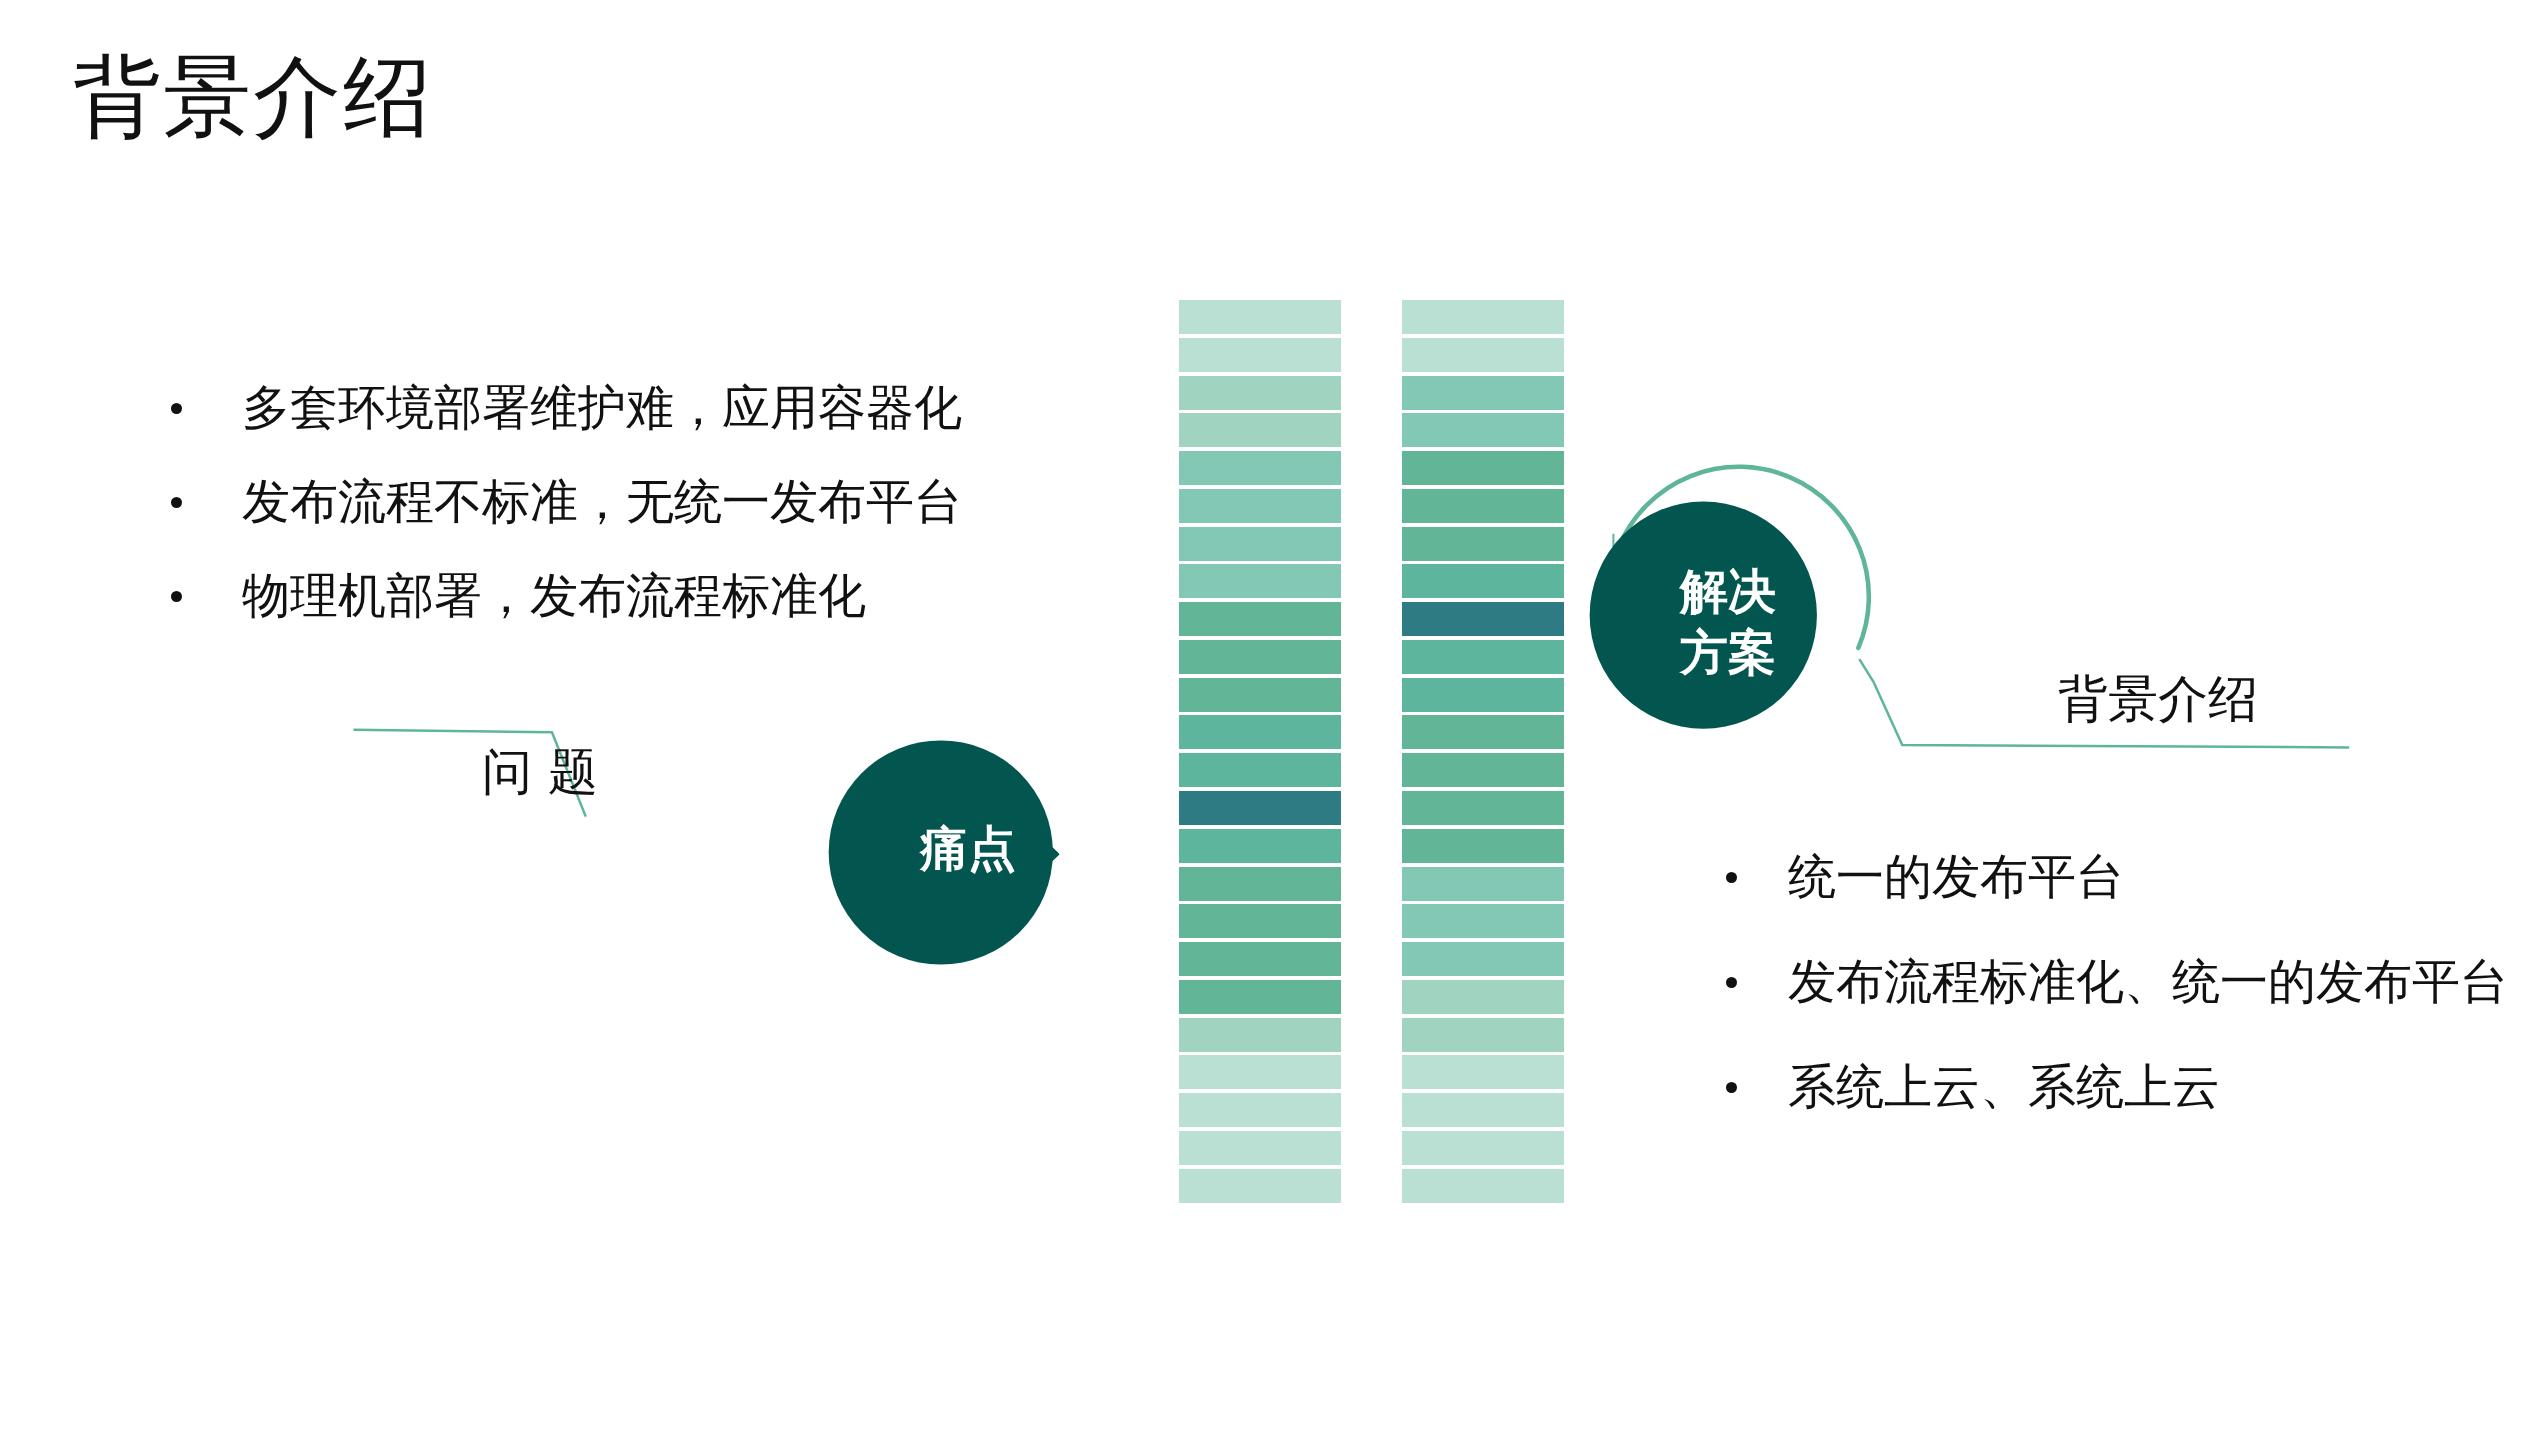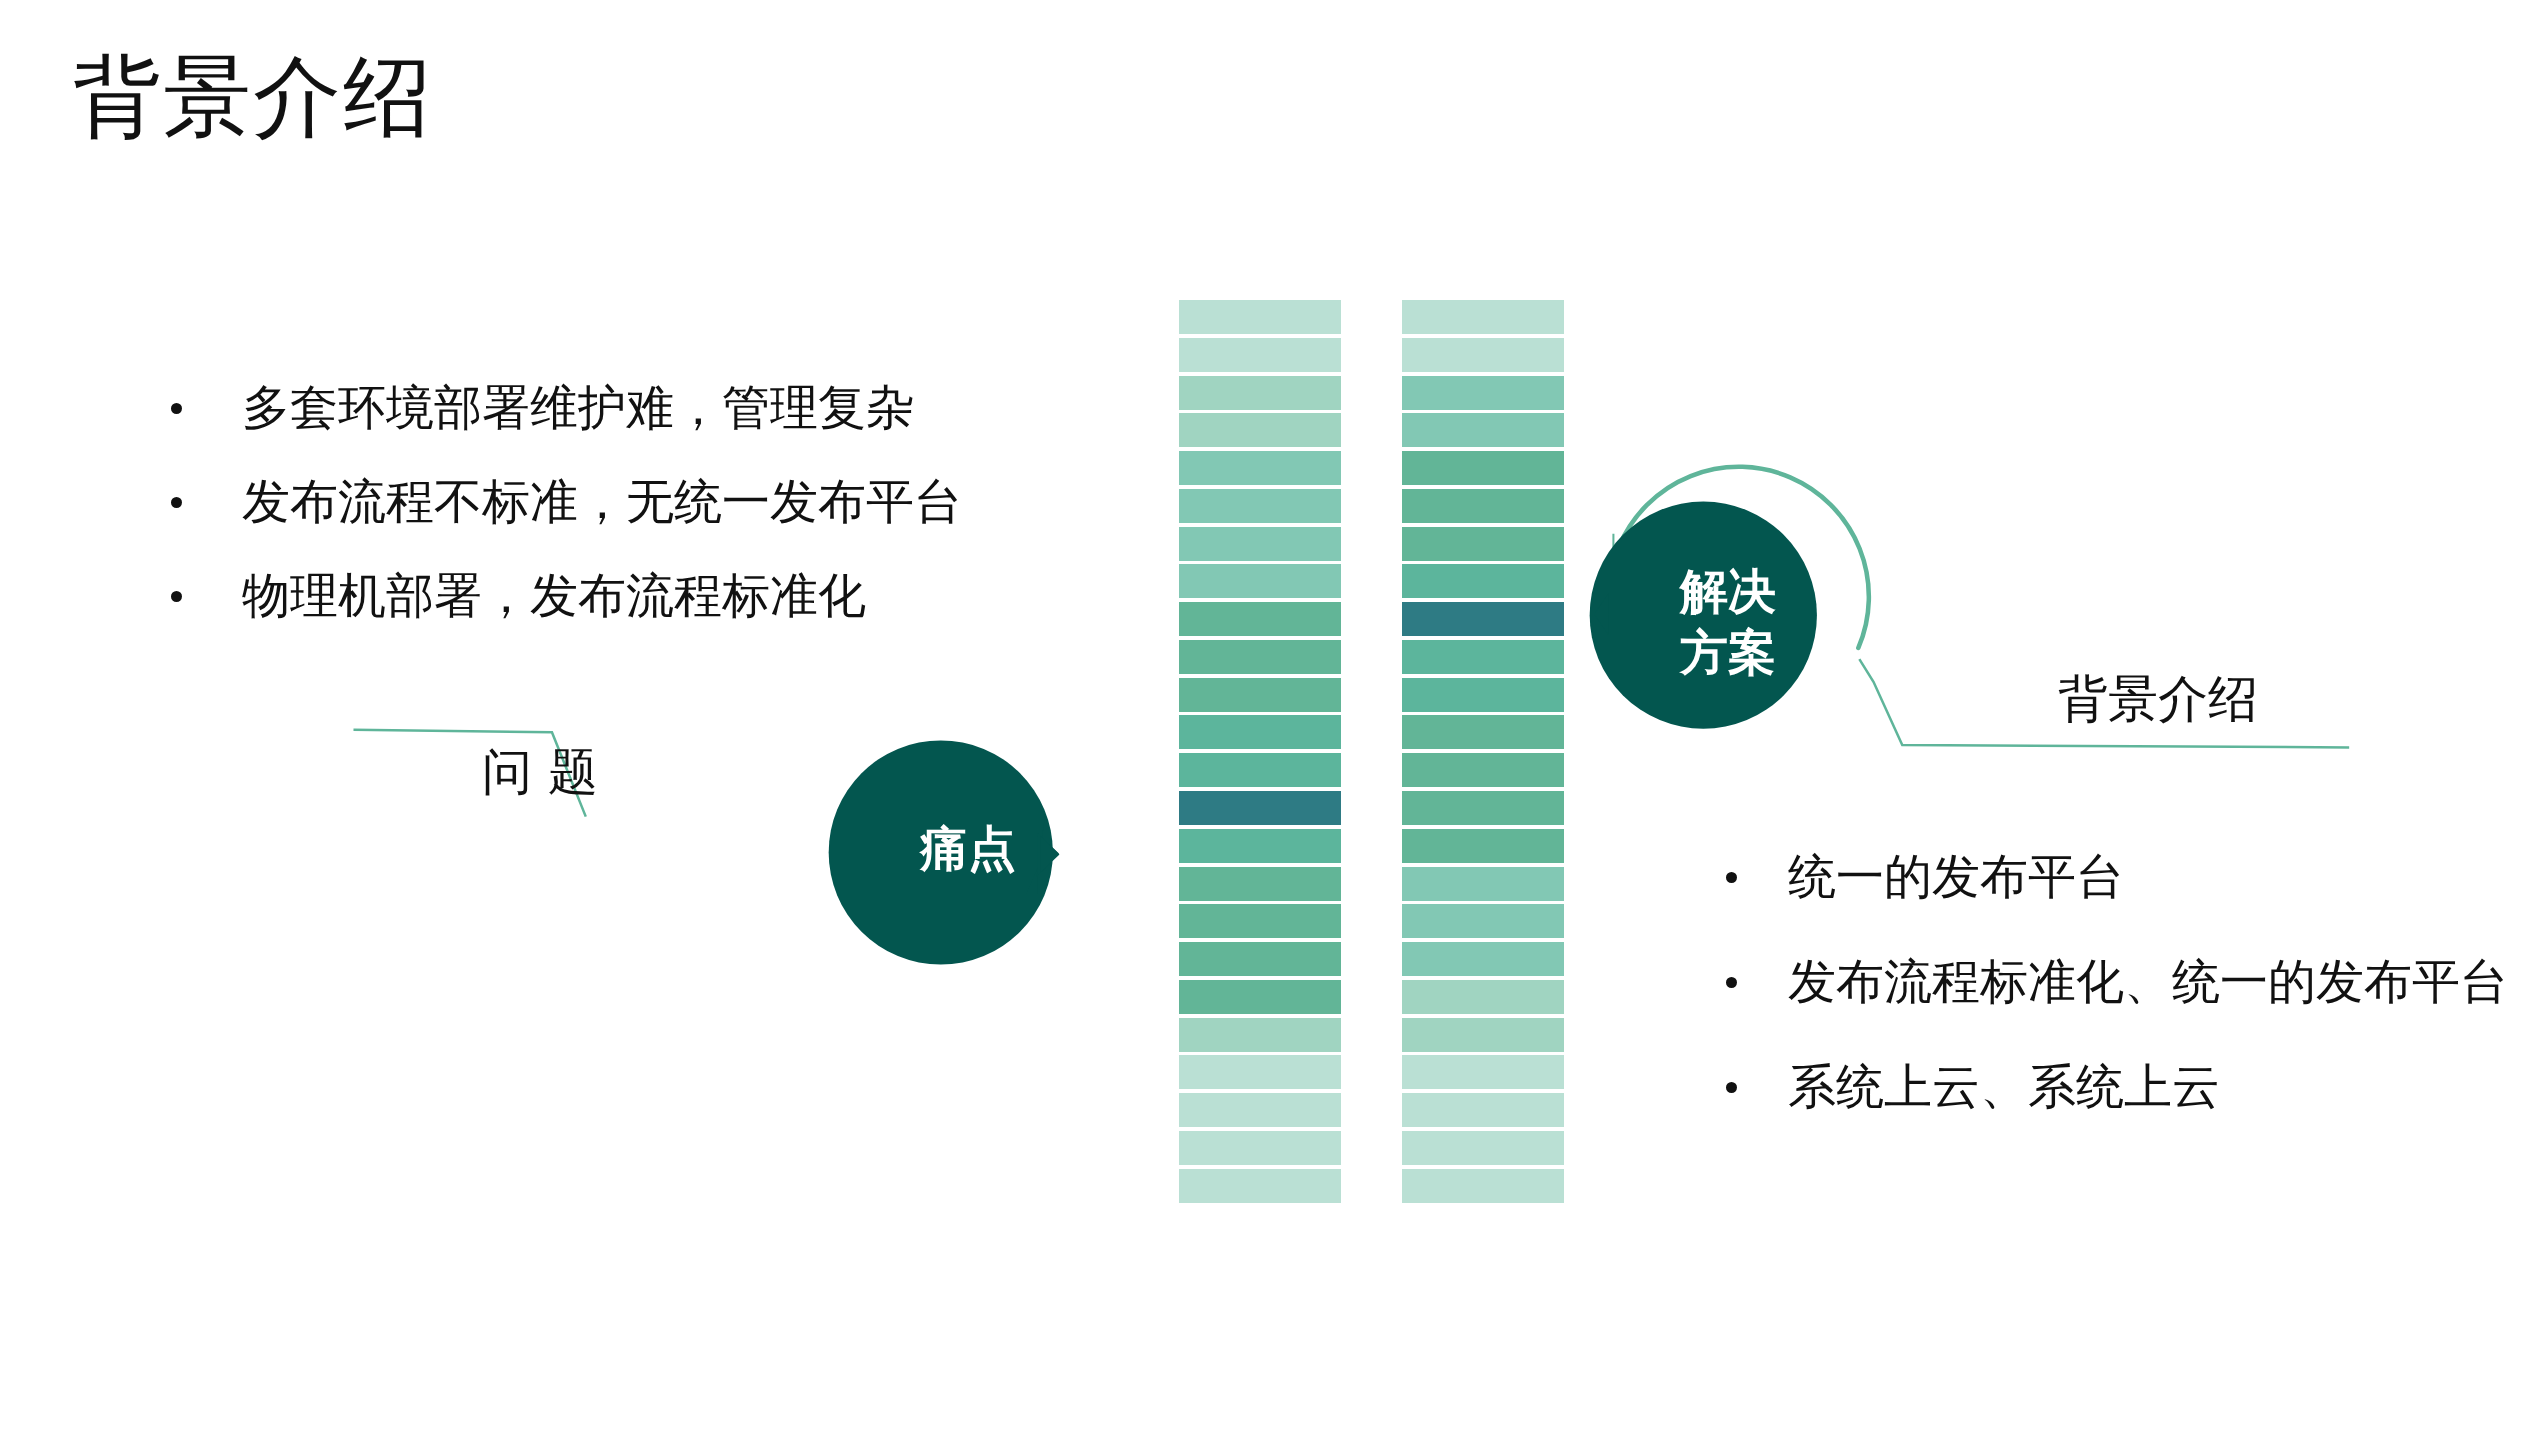--- a/index.html
+++ b/index.html
@@ -17,21 +17,21 @@
   svg.overlay { position: absolute; left: 0; top: 0; }
 </style>
 </head>
 <body>
 
 <div class="abs title">背景介绍</div>
 
 <ul class="bullets">
   <li style="left:242px; top:383px;">
     <span class="dot" style="left:-71px; top:20px;"></span>
-    <span>多套环境部署维护难，管理复杂</span>
+    <span>多套环境部署维护难，应用容器化</span>
   </li>
   <li style="left:242px; top:477px;">
     <span class="dot" style="left:-71px; top:20px;"></span>
     <span>发布流程不标准，无统一发布平台</span>
   </li>
   <li style="left:242px; top:571px;">
     <span class="dot" style="left:-71px; top:20px;"></span>
     <span>物理机部署，发布流程标准化</span>
   </li>
 </ul>

